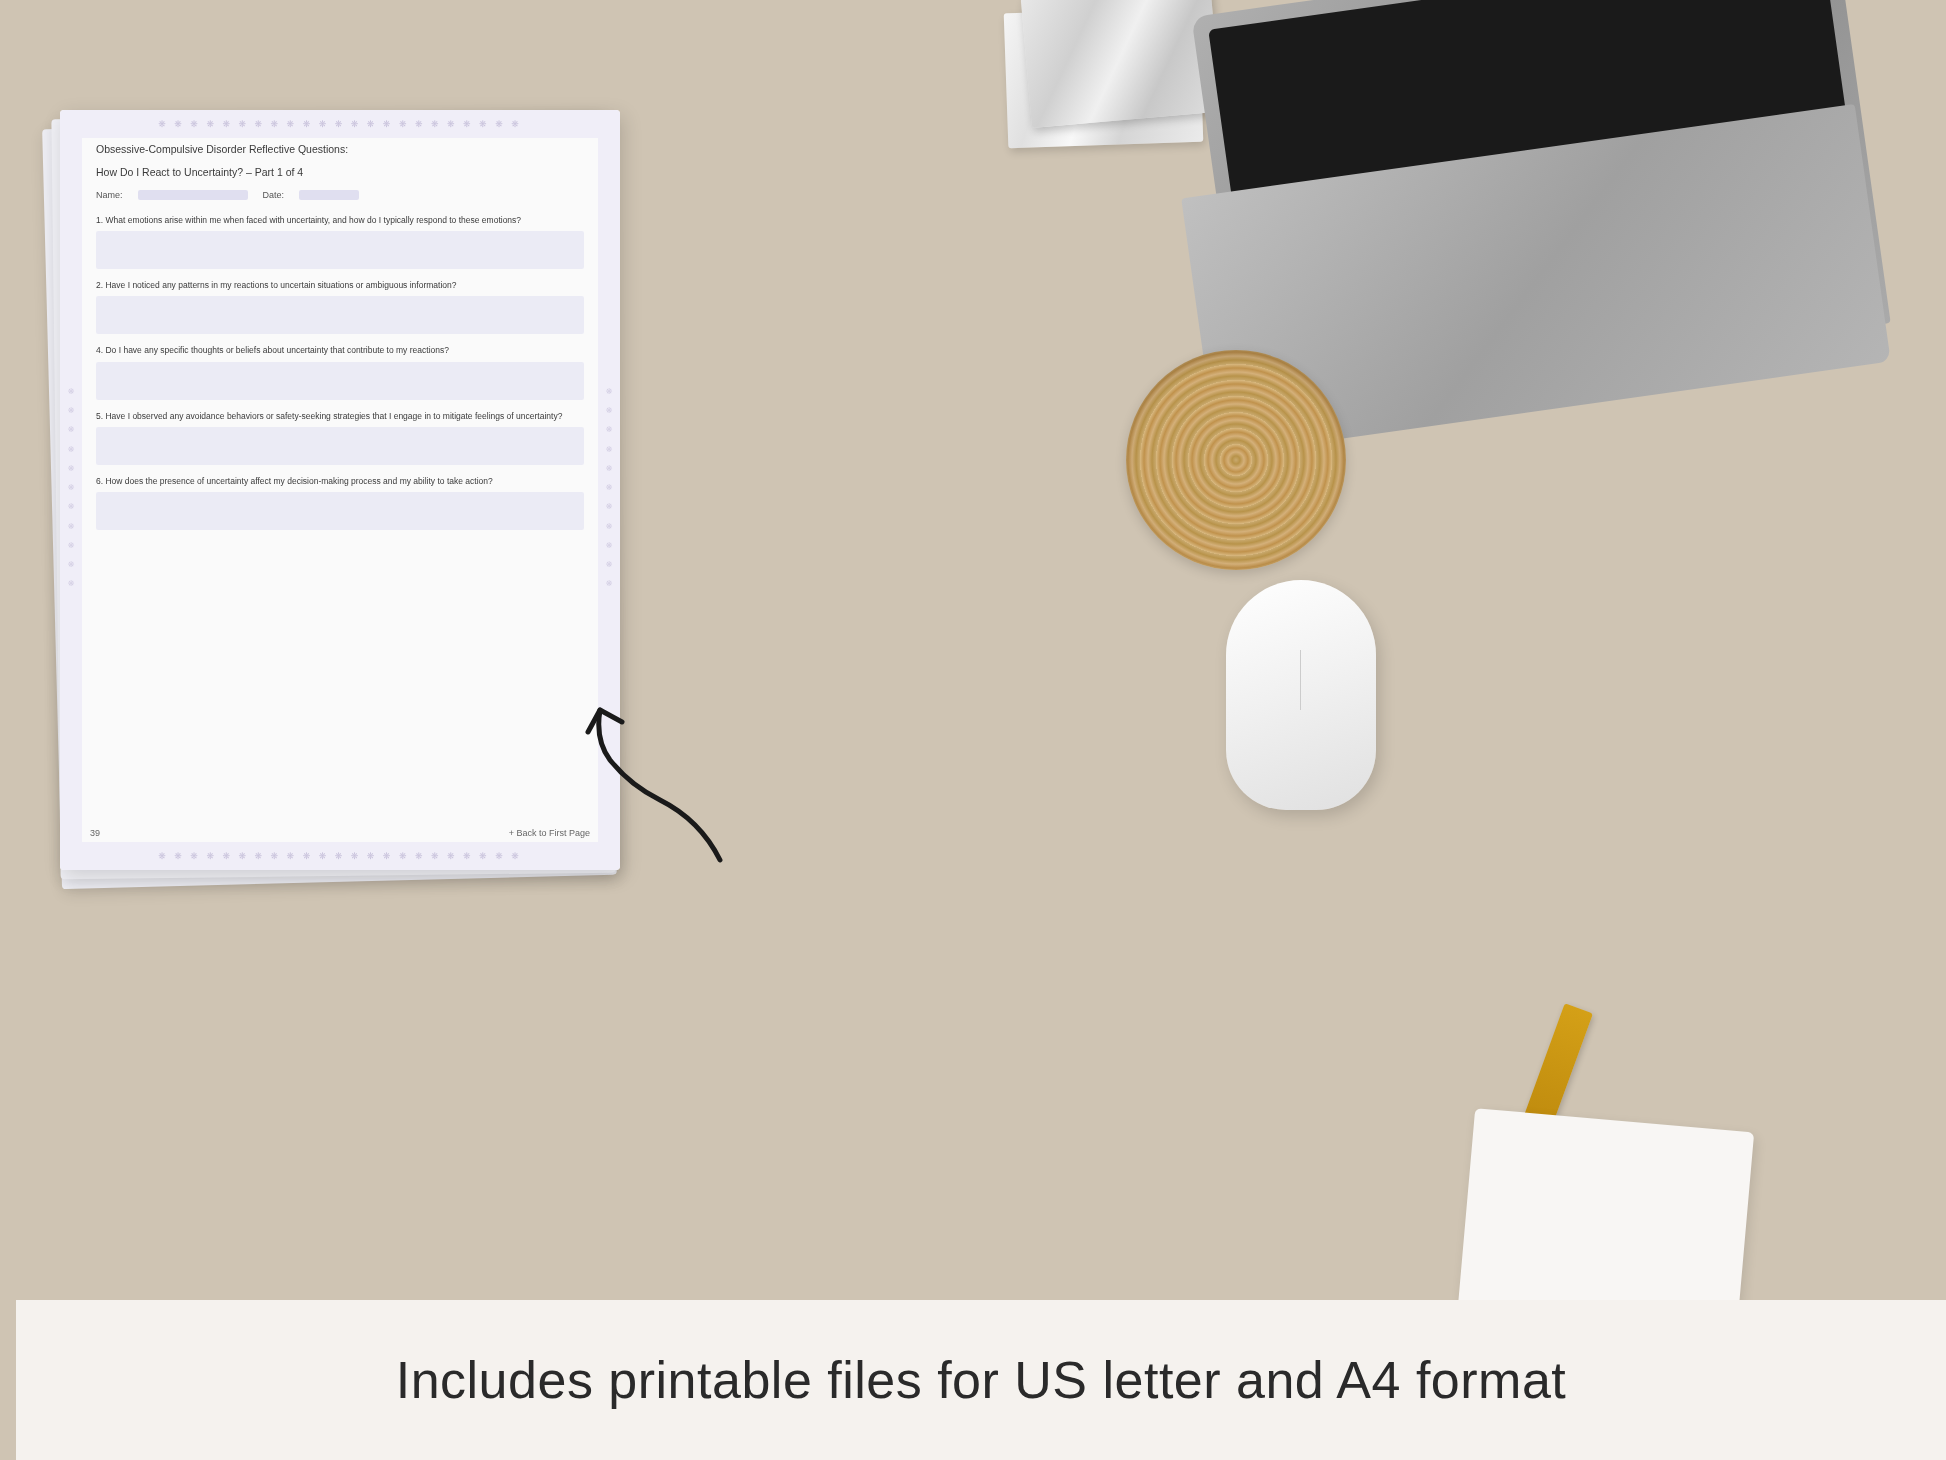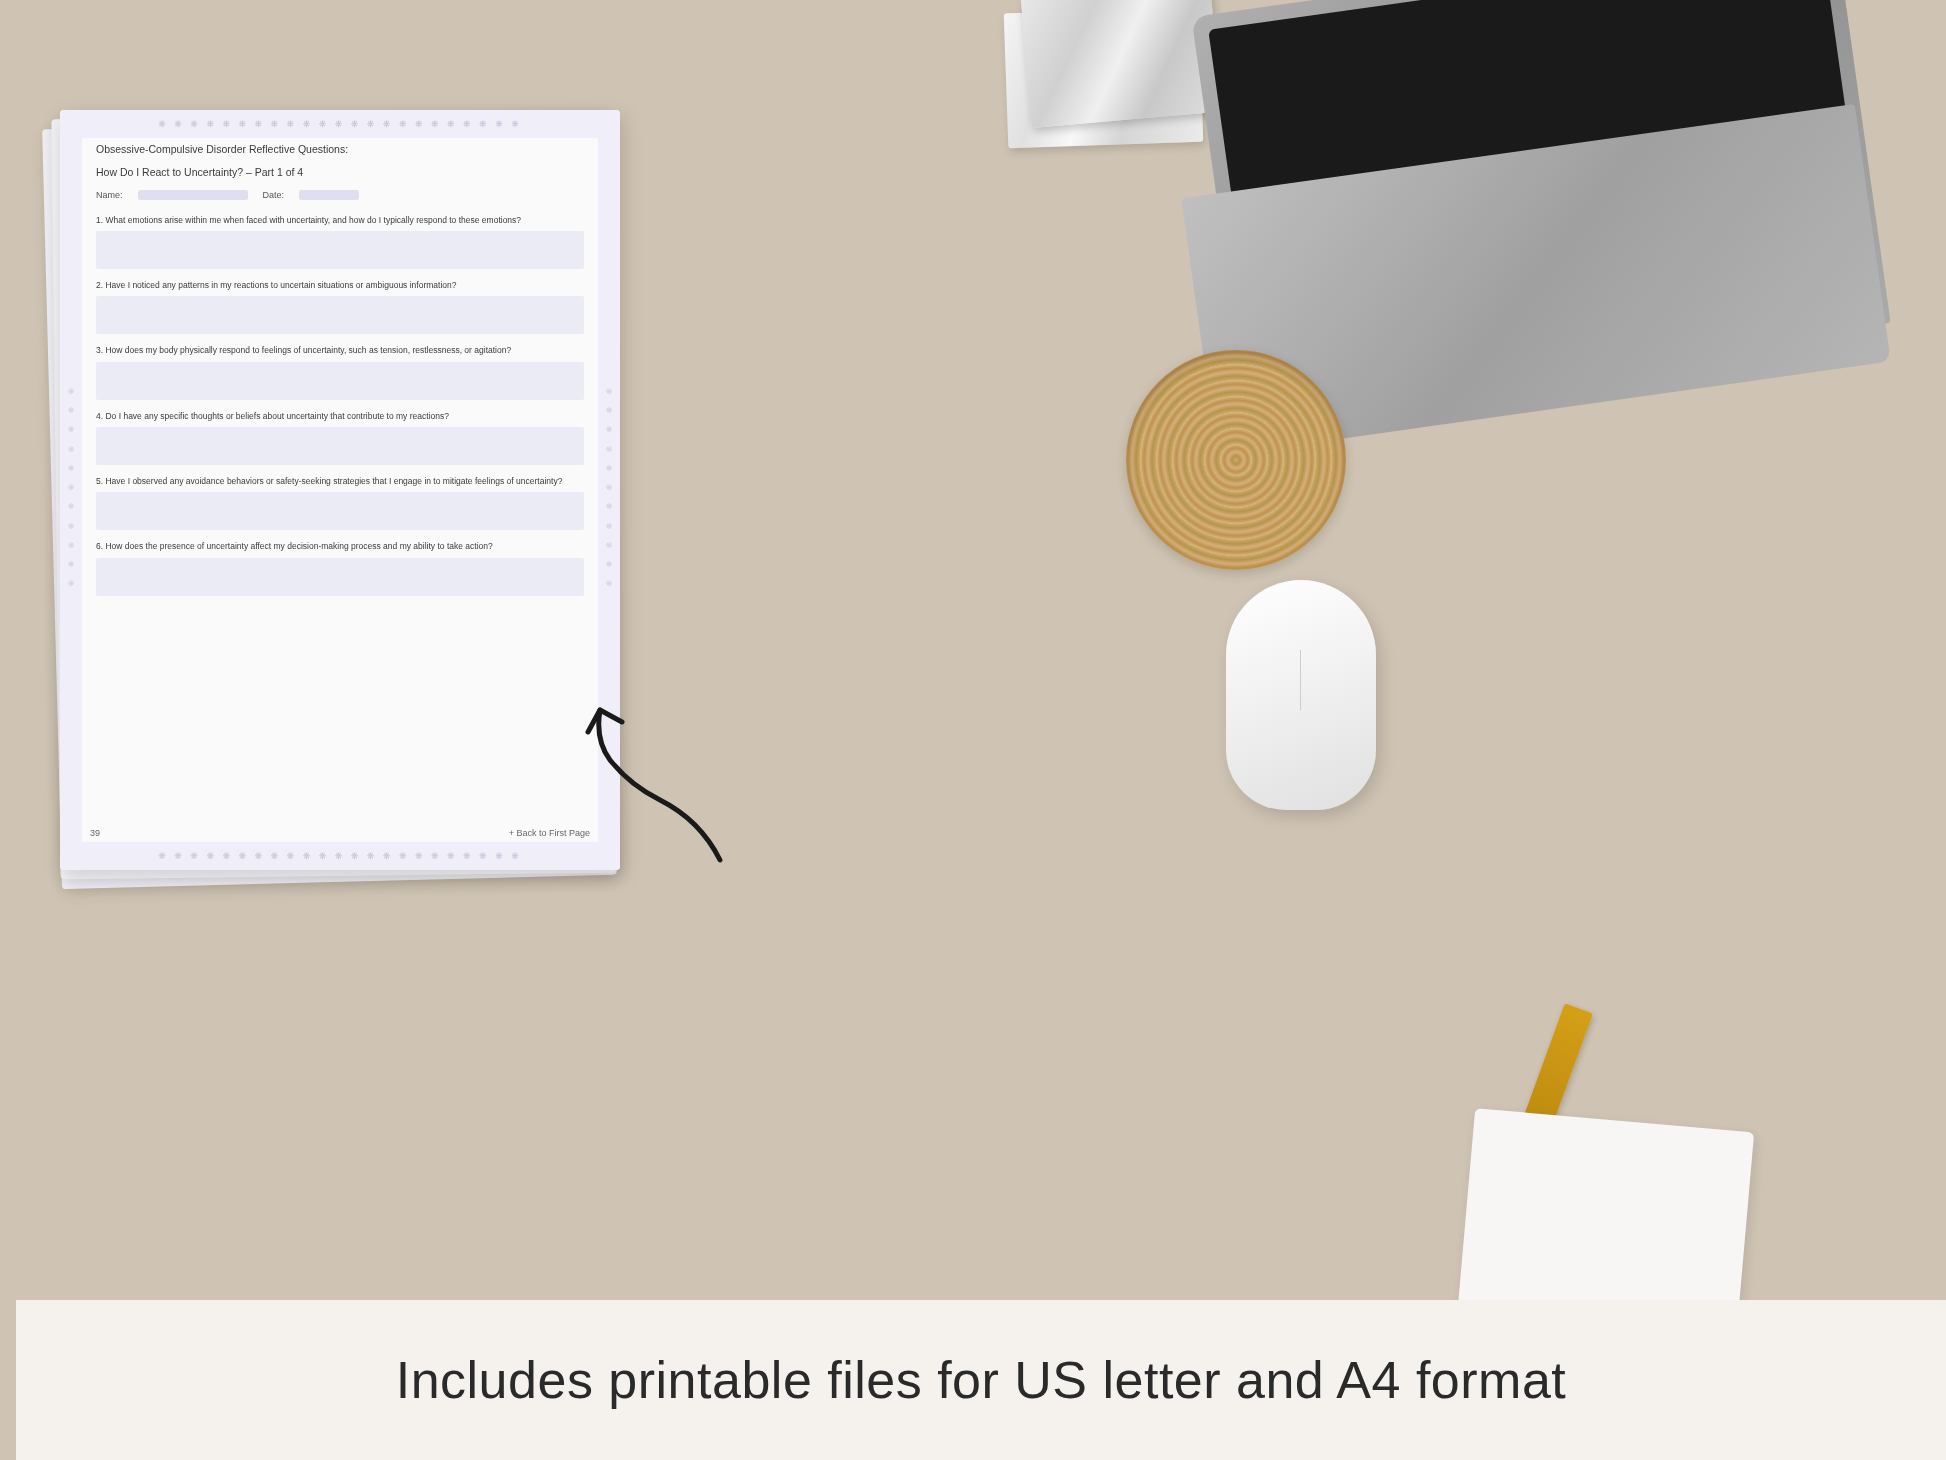--- a/index.html
+++ b/index.html
@@ -469,26 +469,20 @@
         <div class="doc-answer-box"></div>
       </div>
 
       <div class="doc-question">
         <div class="doc-question-text">
           <span>2. </span><span>Have I noticed any patterns in my reactions to uncertain situations or ambiguous information?</span>
         </div>
         <div class="doc-answer-box"></div>
       </div>
 
-      <div class="doc-question">
-        <div class="doc-question-text">
-          <span>3. </span><span>How does my body physically respond to feelings of uncertainty, such as tension, restlessness, or agitation?</span>
-        </div>
-        <div class="doc-answer-box"></div>
-      </div>
 
       <div class="doc-question">
         <div class="doc-question-text">
           <span>4. </span><span>Do I have any specific thoughts or beliefs about uncertainty that contribute to my reactions?</span>
         </div>
         <div class="doc-answer-box"></div>
       </div>
 
       <div class="doc-question">
         <div class="doc-question-text">

